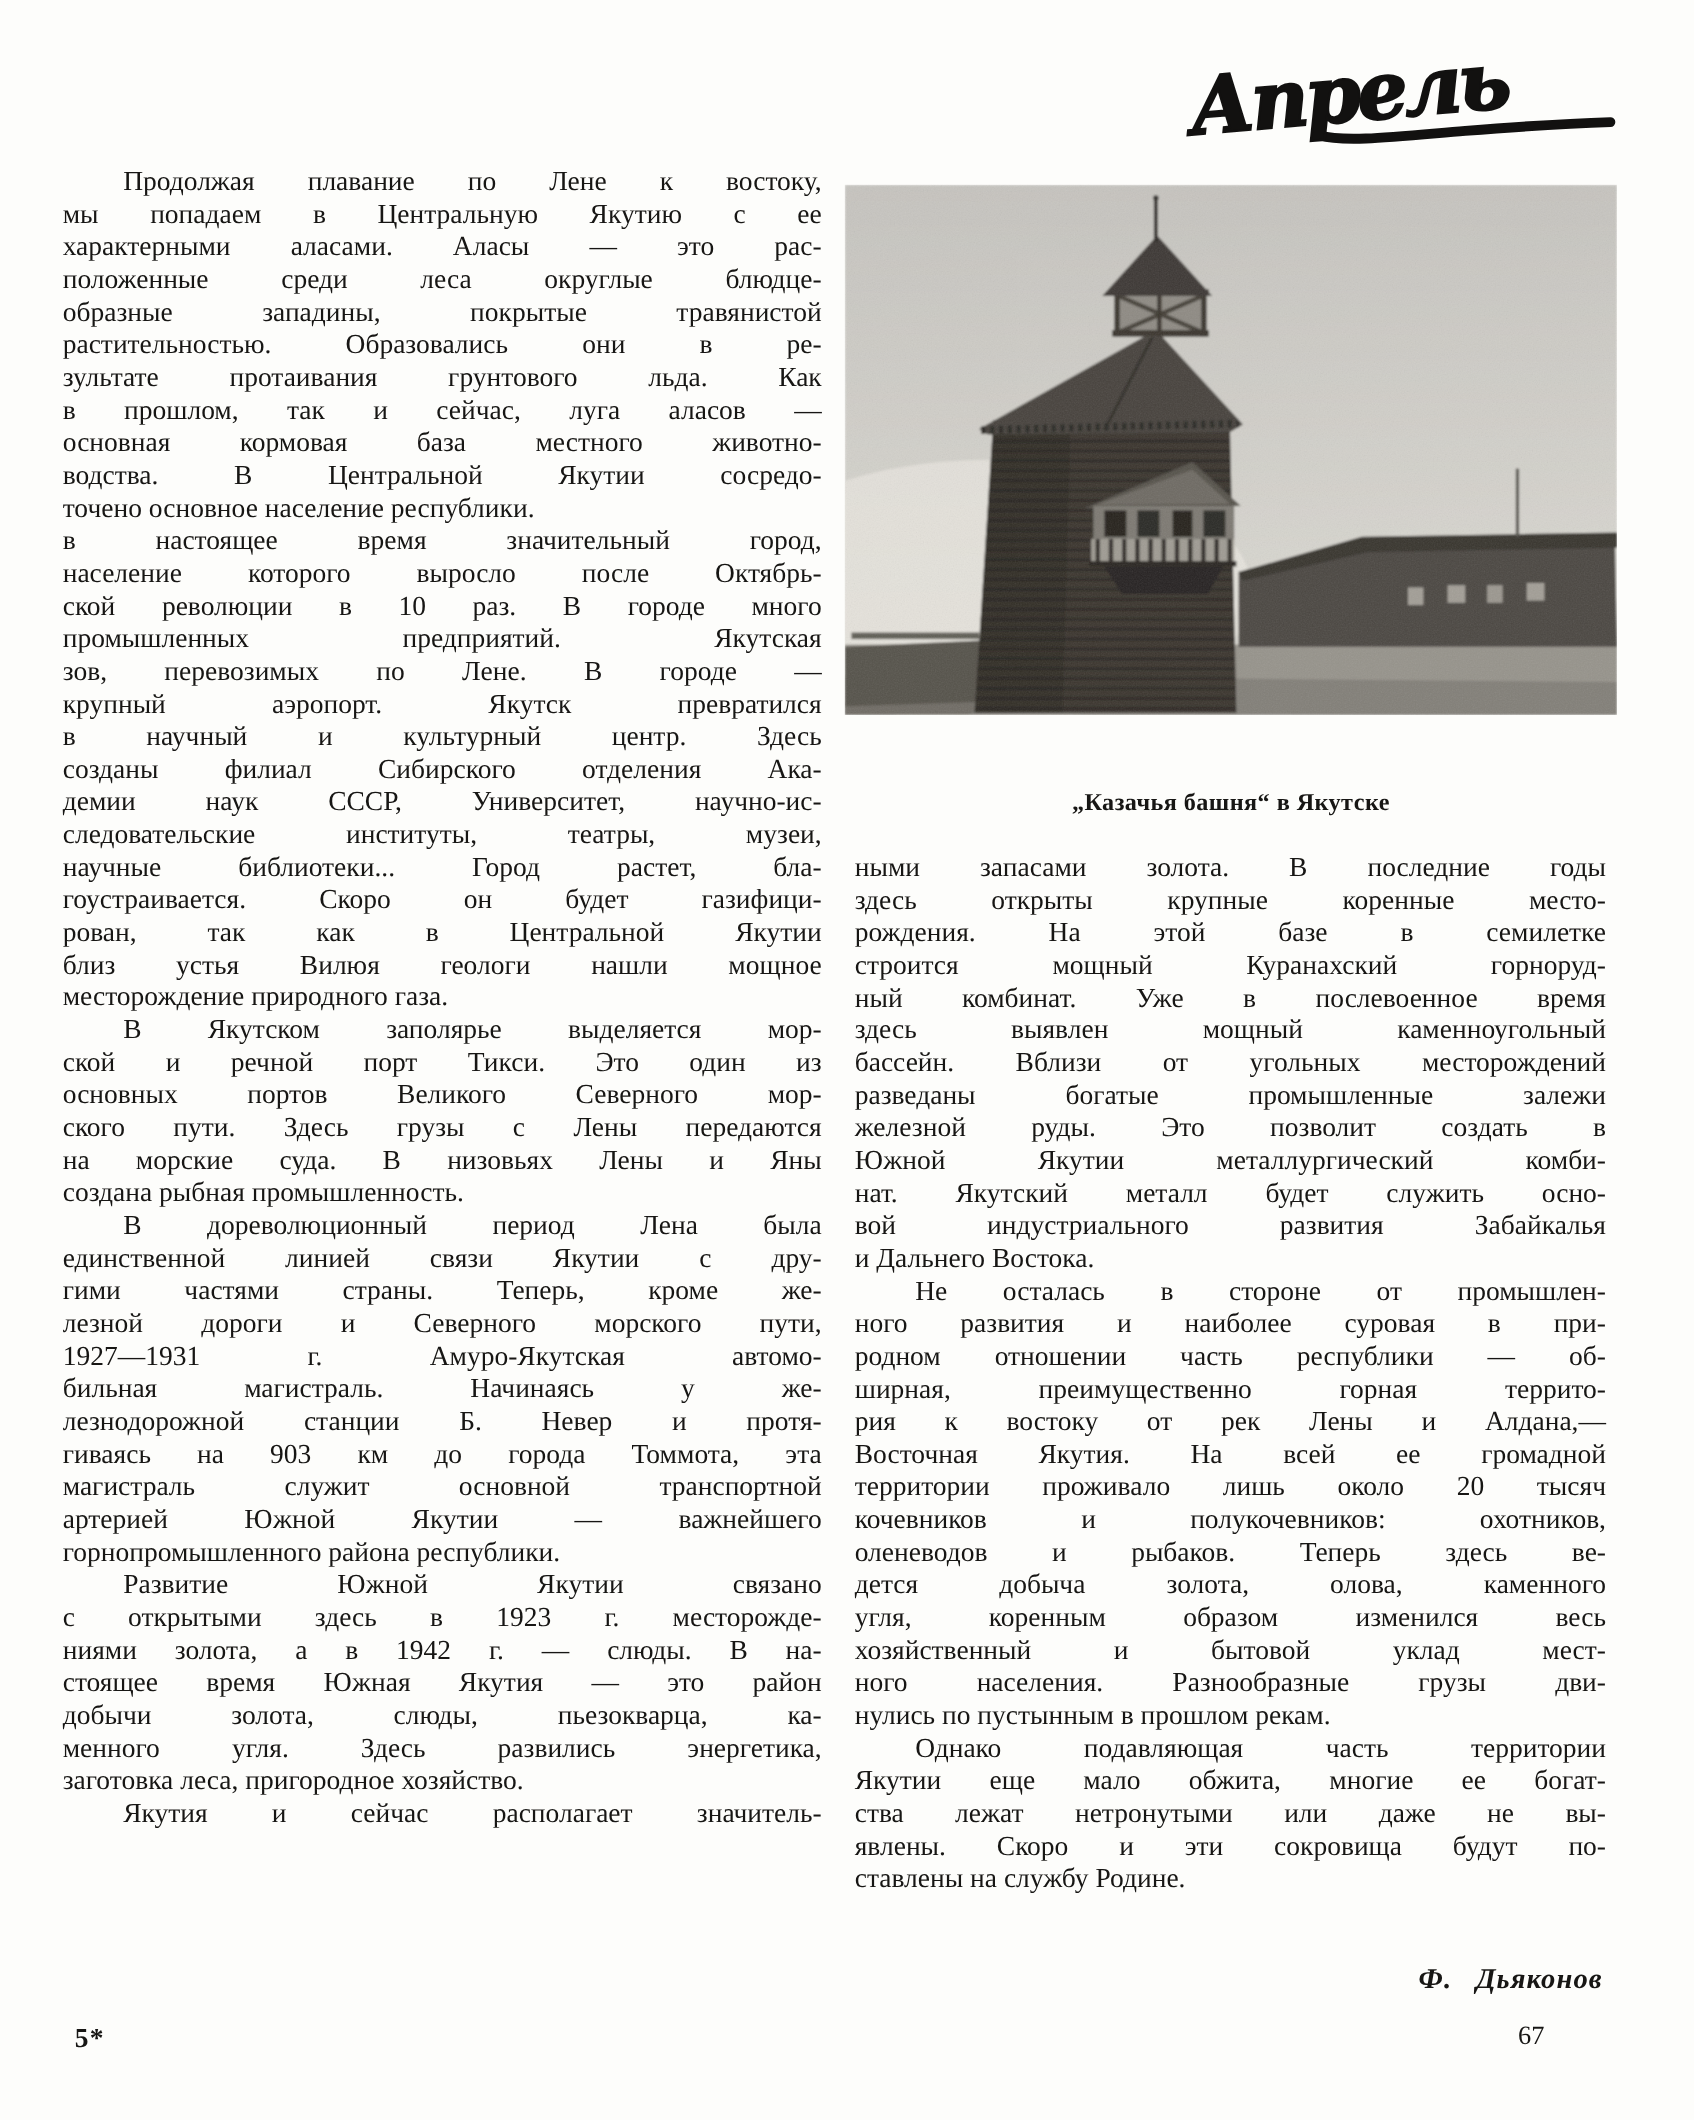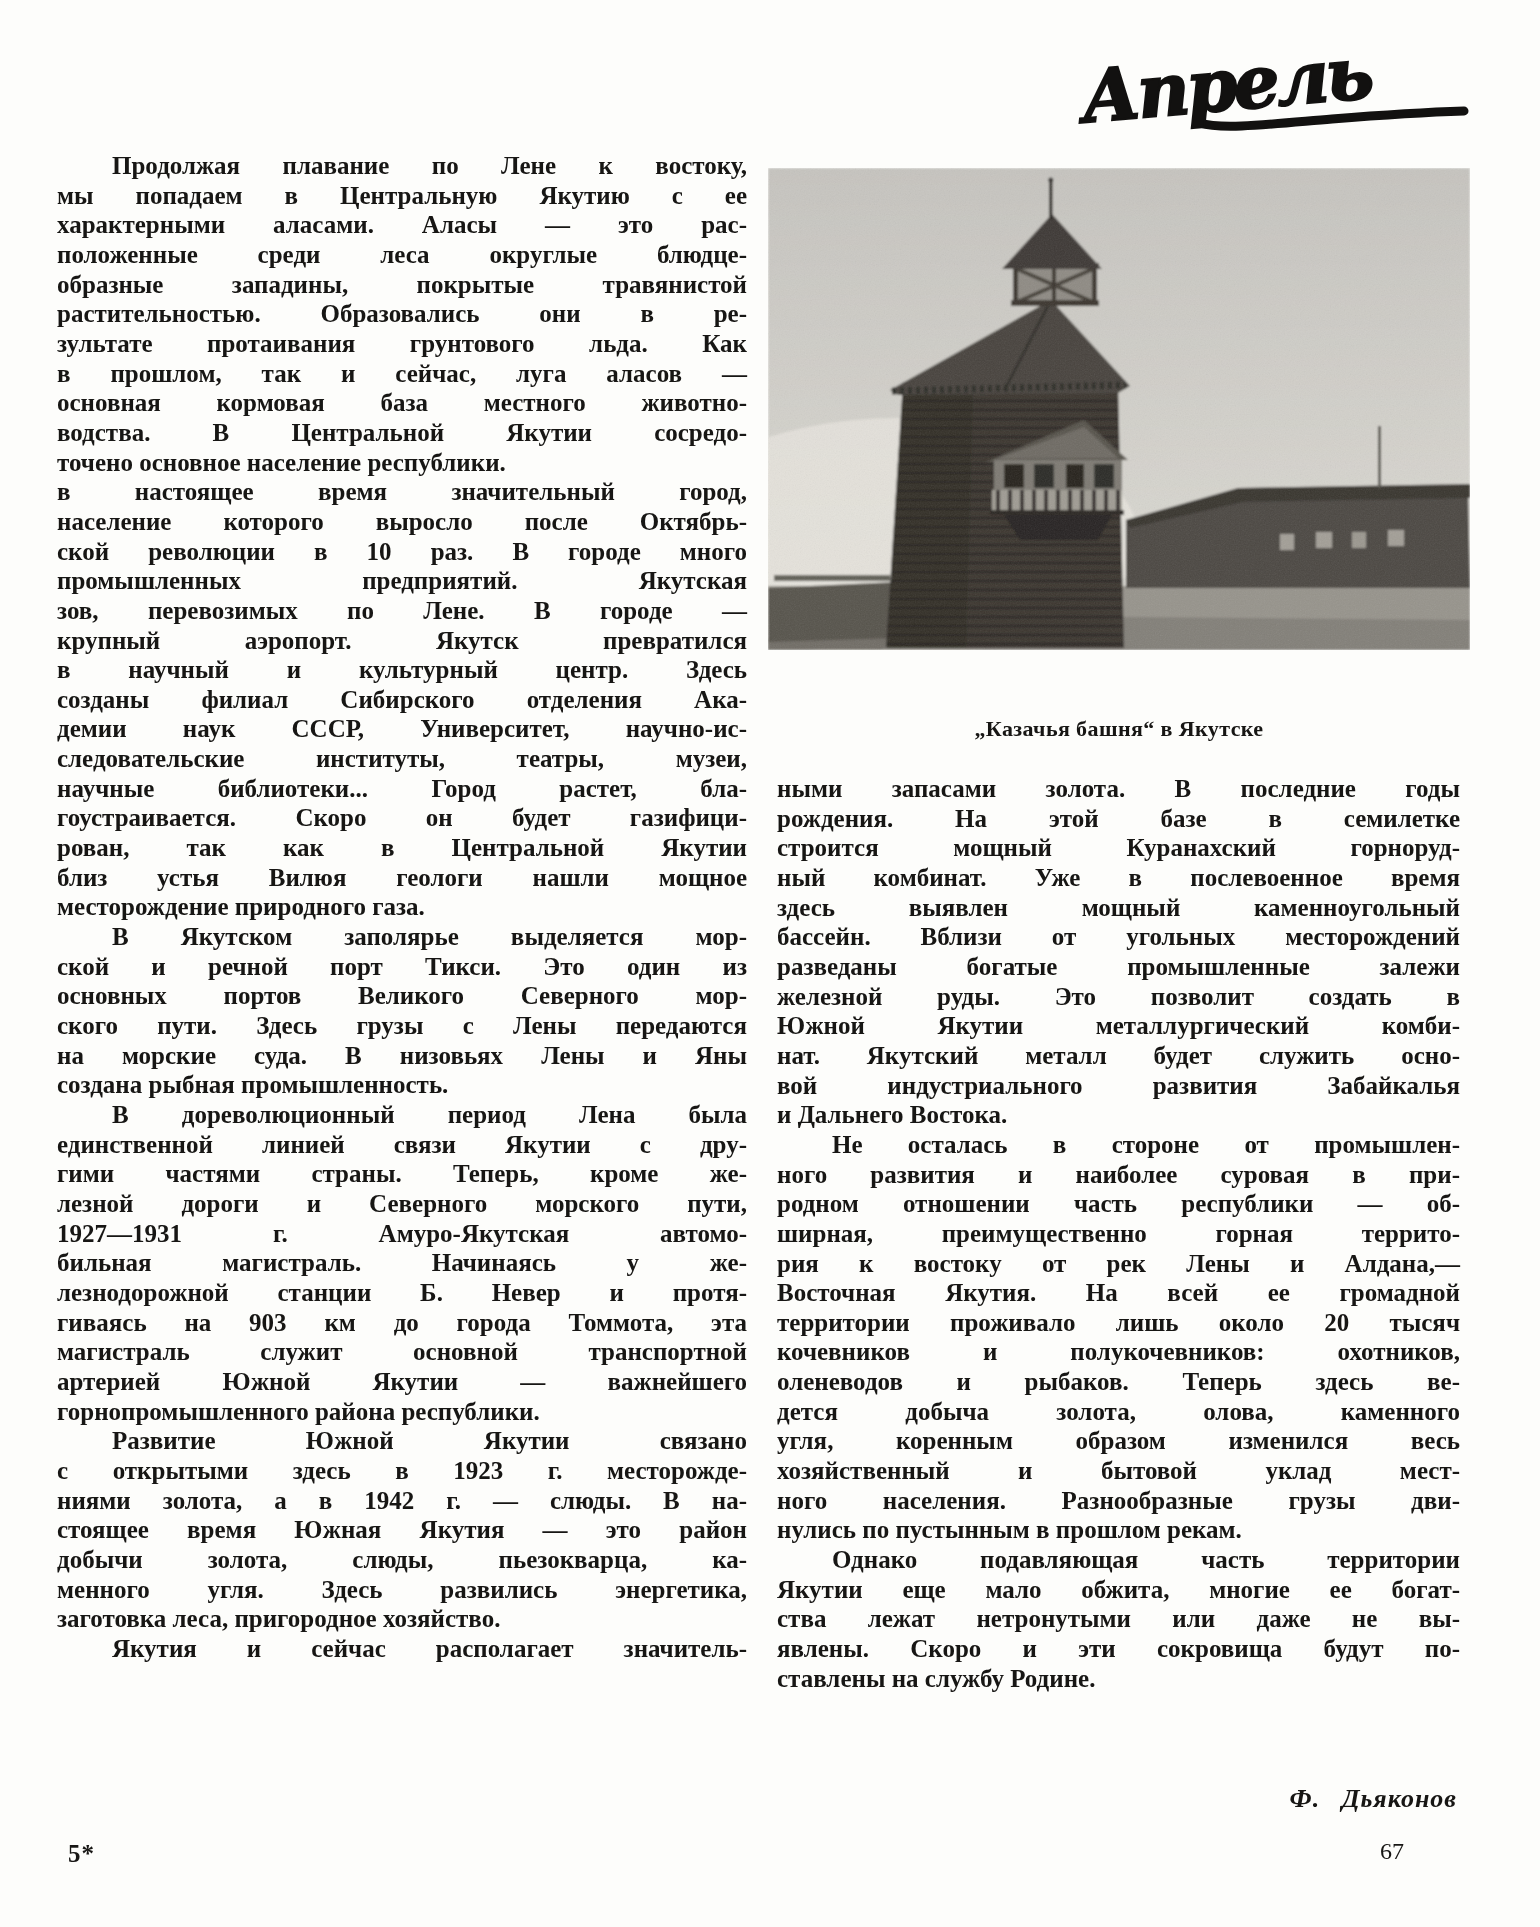--- a/index.html
+++ b/index.html
@@ -20,21 +20,21 @@
   }
 
   
   .photo{position:absolute;left:768px;top:168px;width:702px;height:482px;}
   .caption{
     position:absolute;left:768px;top:716px;width:702px;
     text-align:center;font-size:22px;font-weight:700;letter-spacing:.4px;
   }
 
   
-  .col{position:absolute;font-size:25px;font-weight:700;}
+  .col{position:absolute;font-size:25px;font-weight:400;}
   .col-left{left:57px;top:151px;width:690px;}
   .col-right{left:777px;top:774px;width:683px;}
   .line{
     line-height:29.65px;white-space:normal;
     text-align:justify;text-align-last:justify;
   }
   .line.last{text-align-last:left;}
   .line.indent{text-indent:55px;}
 
   .signature{
@@ -196,20 +196,21 @@
         <div class="line">менного угля. Здесь развились энергетика,</div>
         <div class="line last">заготовка леса, пригородное хозяйство.</div>
       </div>
       <div class="para">
         <div class="line indent">Якутия и сейчас располагает значитель-</div>
       </div>
     </div>
   <div class="col col-right">
       <div class="para">
         <div class="line">ными запасами золота. В последние годы</div>
+        <div class="line">здесь открыты крупные коренные место-</div>
         <div class="line">рождения. На этой базе в семилетке</div>
         <div class="line">строится мощный Куранахский горноруд-</div>
         <div class="line">ный комбинат. Уже в послевоенное время</div>
         <div class="line">здесь выявлен мощный каменноугольный</div>
         <div class="line">бассейн. Вблизи от угольных месторождений</div>
         <div class="line">разведаны богатые промышленные залежи</div>
         <div class="line">железной руды. Это позволит создать в</div>
         <div class="line">Южной Якутии металлургический комби-</div>
         <div class="line">нат. Якутский металл будет служить осно-</div>
         <div class="line">вой индустриального развития Забайкалья</div>

